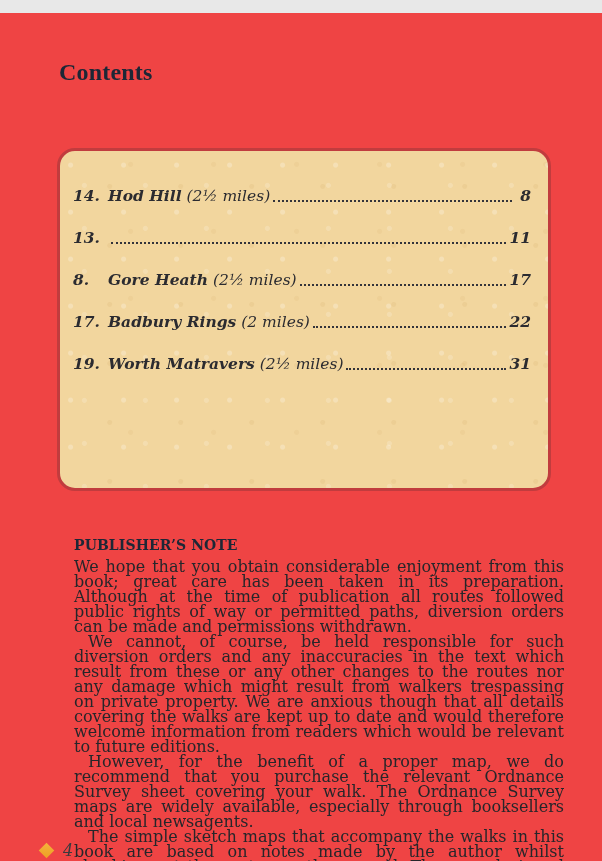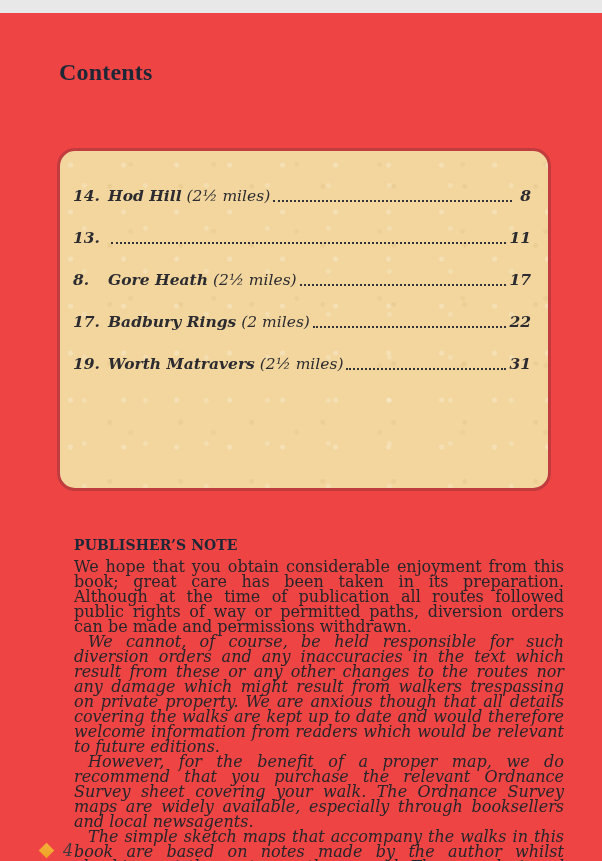--- a/index.html
+++ b/index.html
@@ -84,21 +84,21 @@
     color: #1d2736;
     margin-bottom: 6px;
     letter-spacing: 0.1px;
   }
   .note p {
     font-size: 16px;
     line-height: 15px;
     text-align: justify;
     color: #26262a;
   }
-  .note p.indent { text-indent: 14px; font-style: italic; }
+  .note p.indent { text-indent: 14px; }
   .footer {
     position: absolute;
     left: 38px;
     top: 828px;
     display: flex;
     align-items: center;
   }
   .diamond-icon {
     width: 11px;
     height: 11px;

